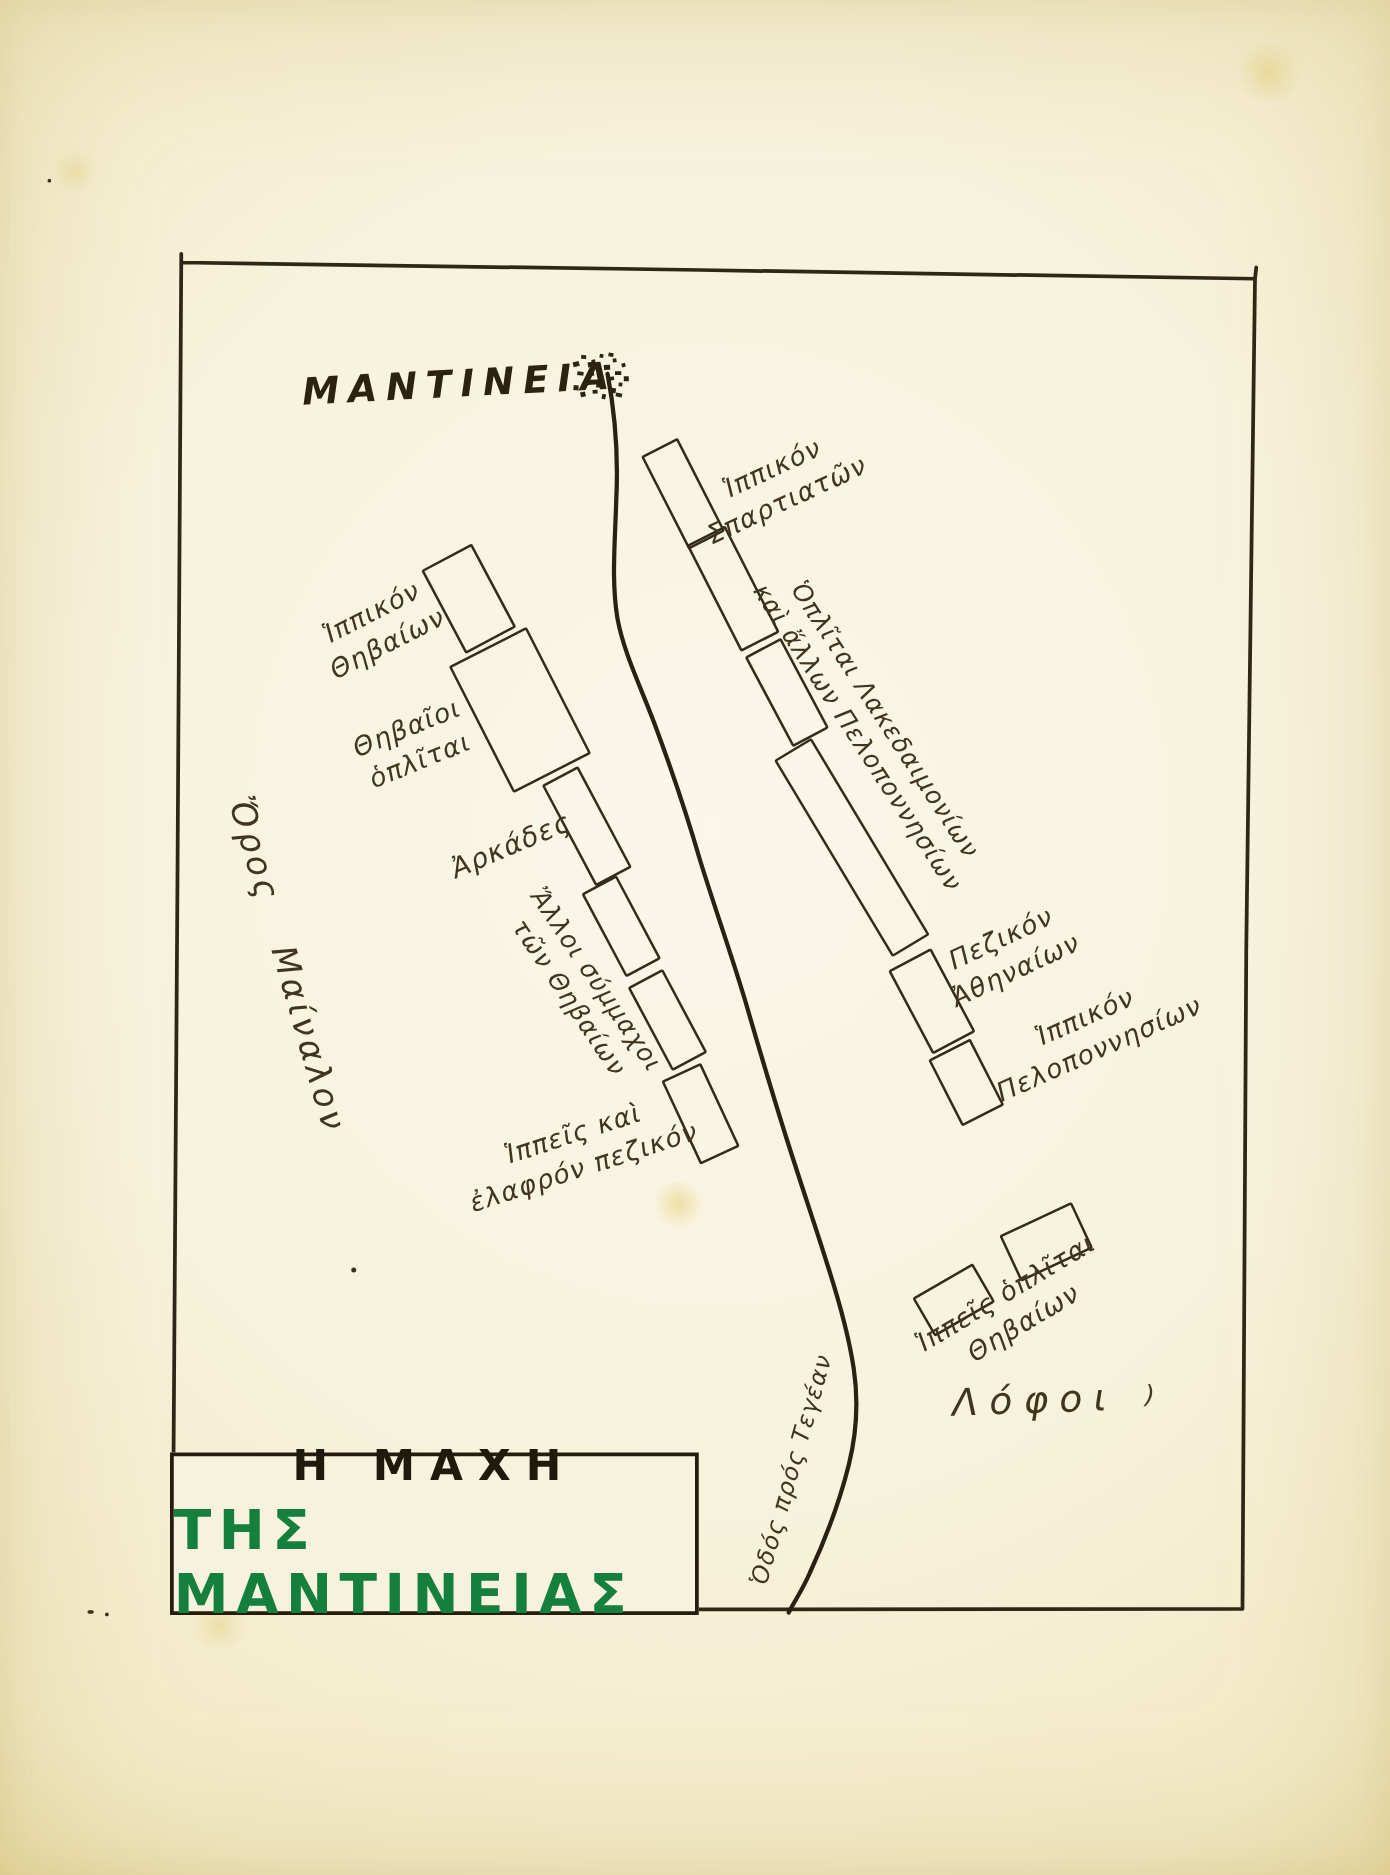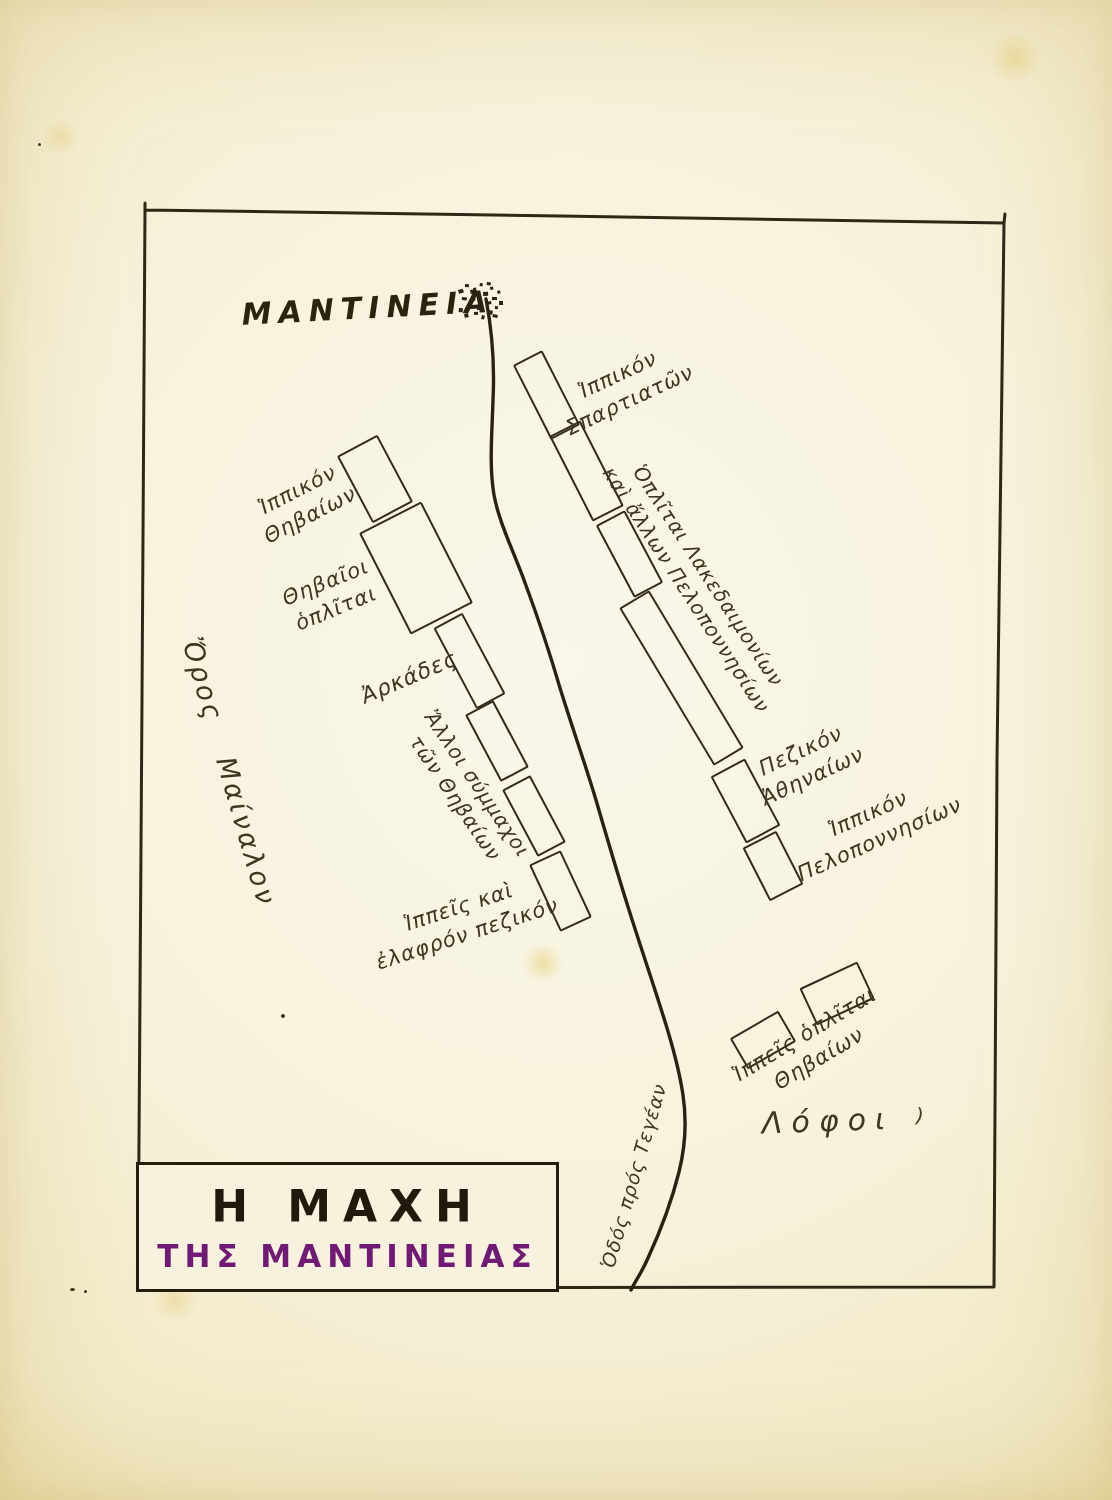--- a/index.html
+++ b/index.html
@@ -20,22 +20,22 @@
     white-space:nowrap;text-align:center;transform-origin:center;
   }
   .hl-line{display:block;}
   .city-label{font-weight:bold;color:#2b2310;}
   #title-box{
     position:absolute;left:136px;top:1162px;width:417px;height:124px;
     border:3.4px solid #241d0e;background:#f7f2dd;
     display:flex;flex-direction:column;align-items:center;justify-content:center;
     gap:6px;z-index:5;
   }
-  #title-box .t1{font-size:44px;font-weight:bold;letter-spacing:12px;color:#201a0c;}
-  #title-box .t2{font-size:31px;font-weight:bold;letter-spacing:6px;color:#701a75;}
+  #title-box .t1{font-size:34px;font-weight:bold;letter-spacing:12px;color:#201a0c;}
+  #title-box .t2{font-size:44px;font-weight:bold;letter-spacing:6px;color:#15803d;}
   .speck{position:absolute;background:#3a311e;border-radius:50%;}
   .stain{position:absolute;border-radius:50%;pointer-events:none;}
   .mark-char{position:absolute;color:#45391f;font-size:20px;font-style:italic;}
 </style>
 </head>
 <body>
 
 <div class="vignette"></div>
 
 <div class="stain" style="left:520px;top:945px;width:46px;height:36px;background:radial-gradient(circle,rgba(226,196,90,.45),rgba(226,196,90,0) 70%);"></div>

